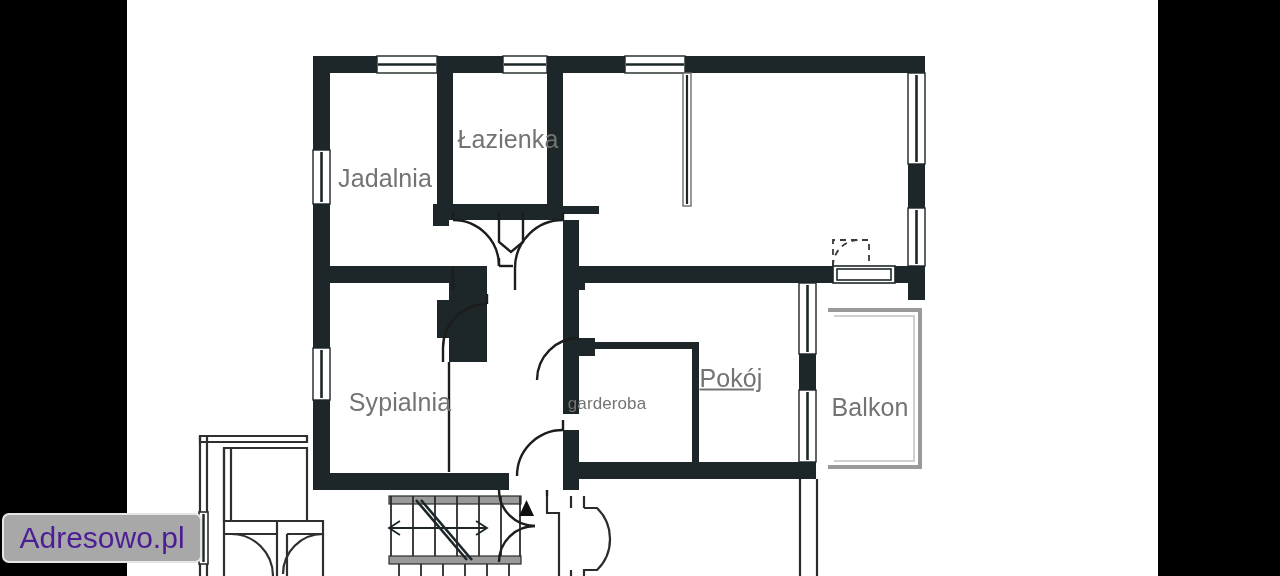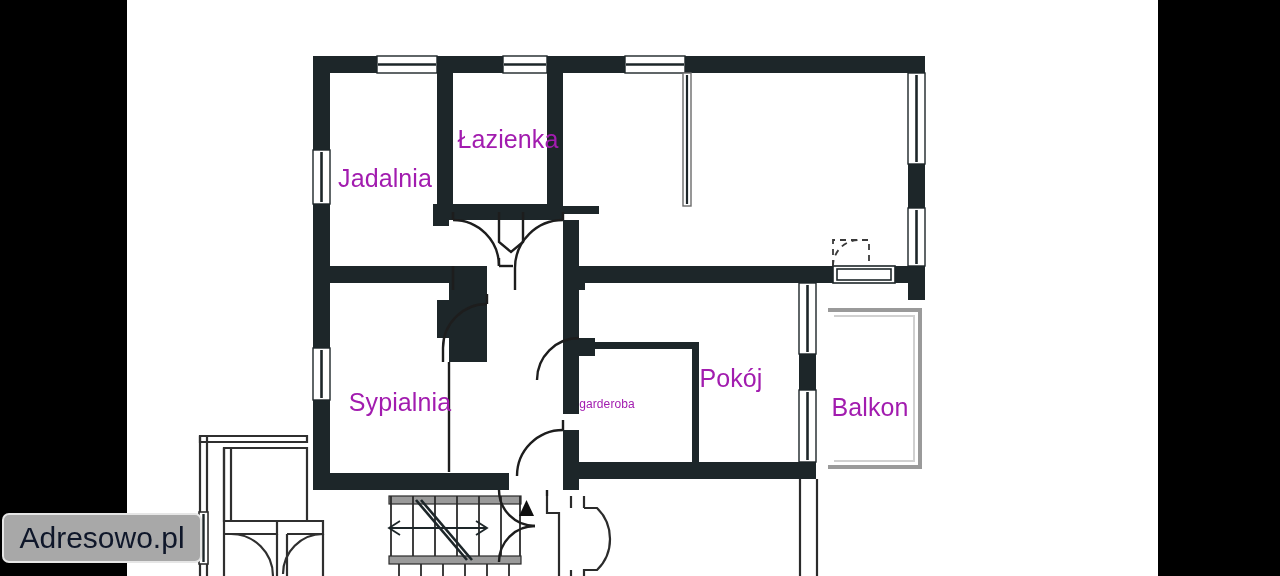--- a/index.html
+++ b/index.html
@@ -41,45 +41,45 @@
   }
   #plan-svg {
     position: absolute;
     left: 0; top: 0;
     width: 1031px;
     height: 576px;
     display: block;
   }
   .room-label {
     position: absolute;
-    color: #a21caf;
+    color: #737373;
     white-space: nowrap;
     transform: translate(-50%, -50%);
     letter-spacing: 0.1px;
     font-weight: 400;
   }
   .rl-big  { font-size: 25px; }
-  .rl-small{ font-size: 12px; }
+  .rl-small{ font-size: 17px; }
 
   #watermark {
     position: absolute;
     left: 2px;
     top: 513px;
     width: 200px;
     height: 50px;
     background: #a8a8a8;
     border: 2px solid #e6e6e6;
     border-radius: 7px;
     box-sizing: border-box;
     display: flex;
     align-items: center;
     justify-content: center;
   }
   #watermark-text {
-    color: #0f172a;
+    color: #4c1d95;
     font-size: 30px;
     font-family: "Liberation Sans", sans-serif;
     letter-spacing: 0px;
   }
 </style>
 </head>
 <body>
 
 <div id="stage">
 
@@ -331,21 +331,21 @@
         <path d="M 372 266 L 386 266"></path>
         <path d="M 388 268 L 388 290"></path>
       </g>
 
     </svg>
 
     <div class="room-label rl-big" style="left:258px; top:178px;">Jadalnia</div>
     <div class="room-label rl-big" style="left:381px; top:139px;">Łazienka</div>
     <div class="room-label rl-big" style="left:273px; top:402px;">Sypialnia</div>
     <div class="room-label rl-small" style="left:480px; top:404px;">garderoba</div>
-    <div class="room-label rl-big" style="left:604px; top:378px;">Pokój</div>
+    <div class="room-label rl-big" style="left:604px; top:378px;text-decoration:underline;">Pokój</div>
     <div class="room-label rl-big" style="left:743px; top:379px;margin-top:28px;">Balkon</div>
 
   </div>
 
   <div id="watermark">
     <span id="watermark-text">Adresowo.pl</span>
   </div>
 
 </div>
 

